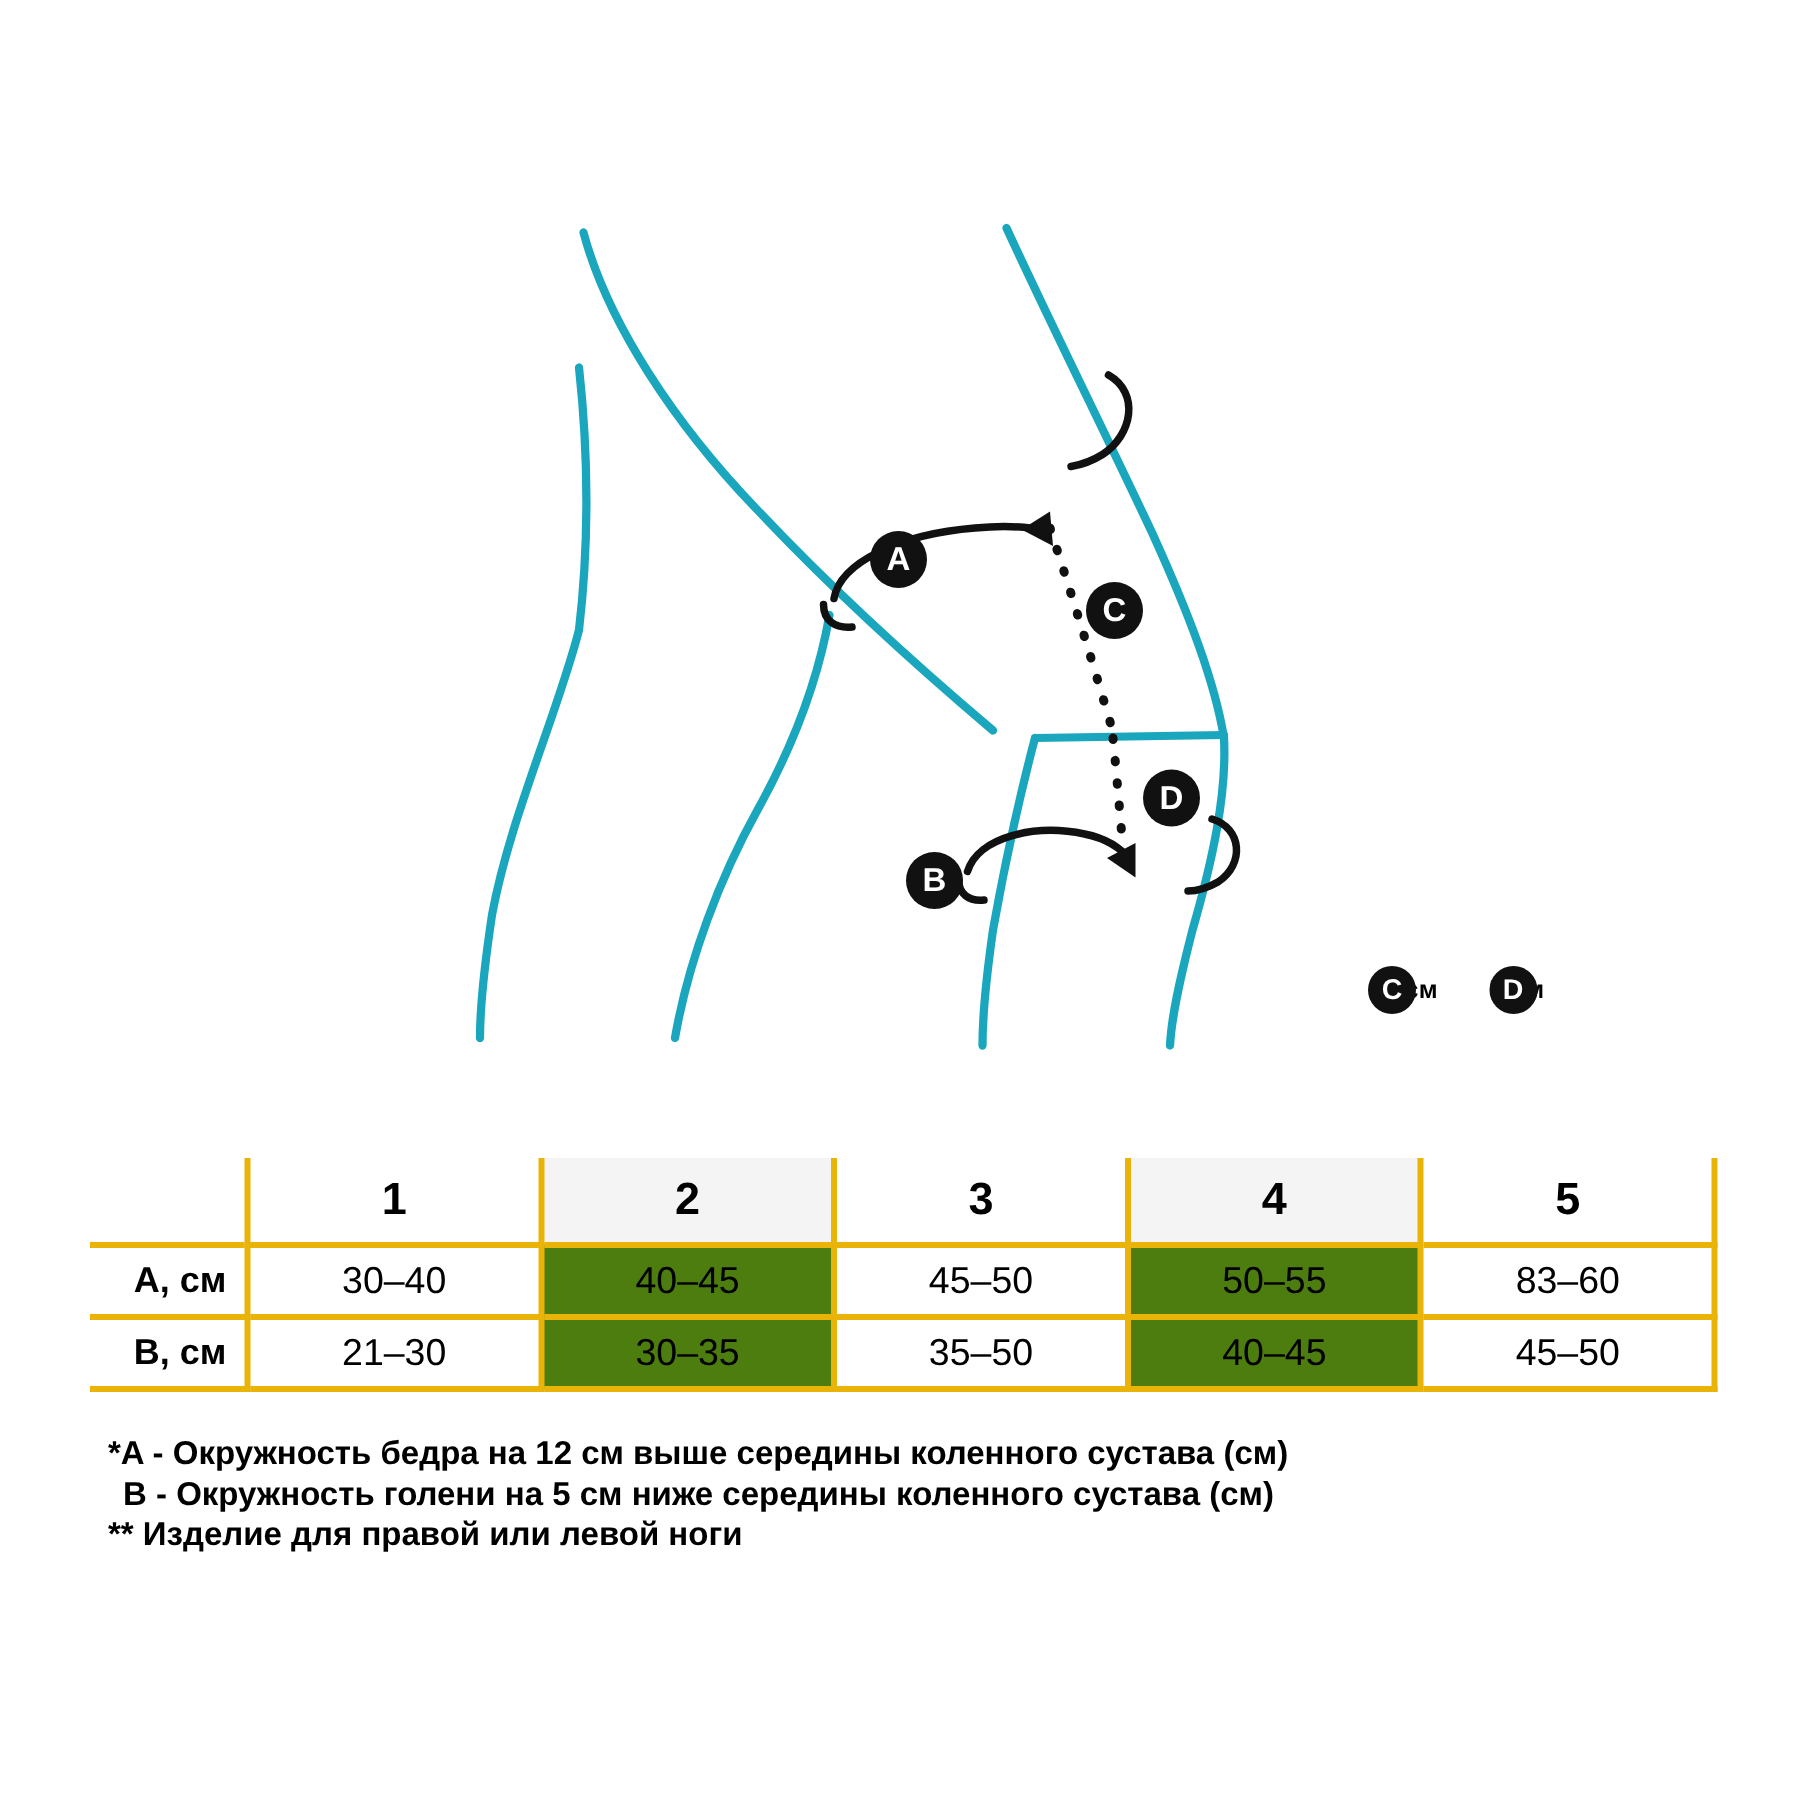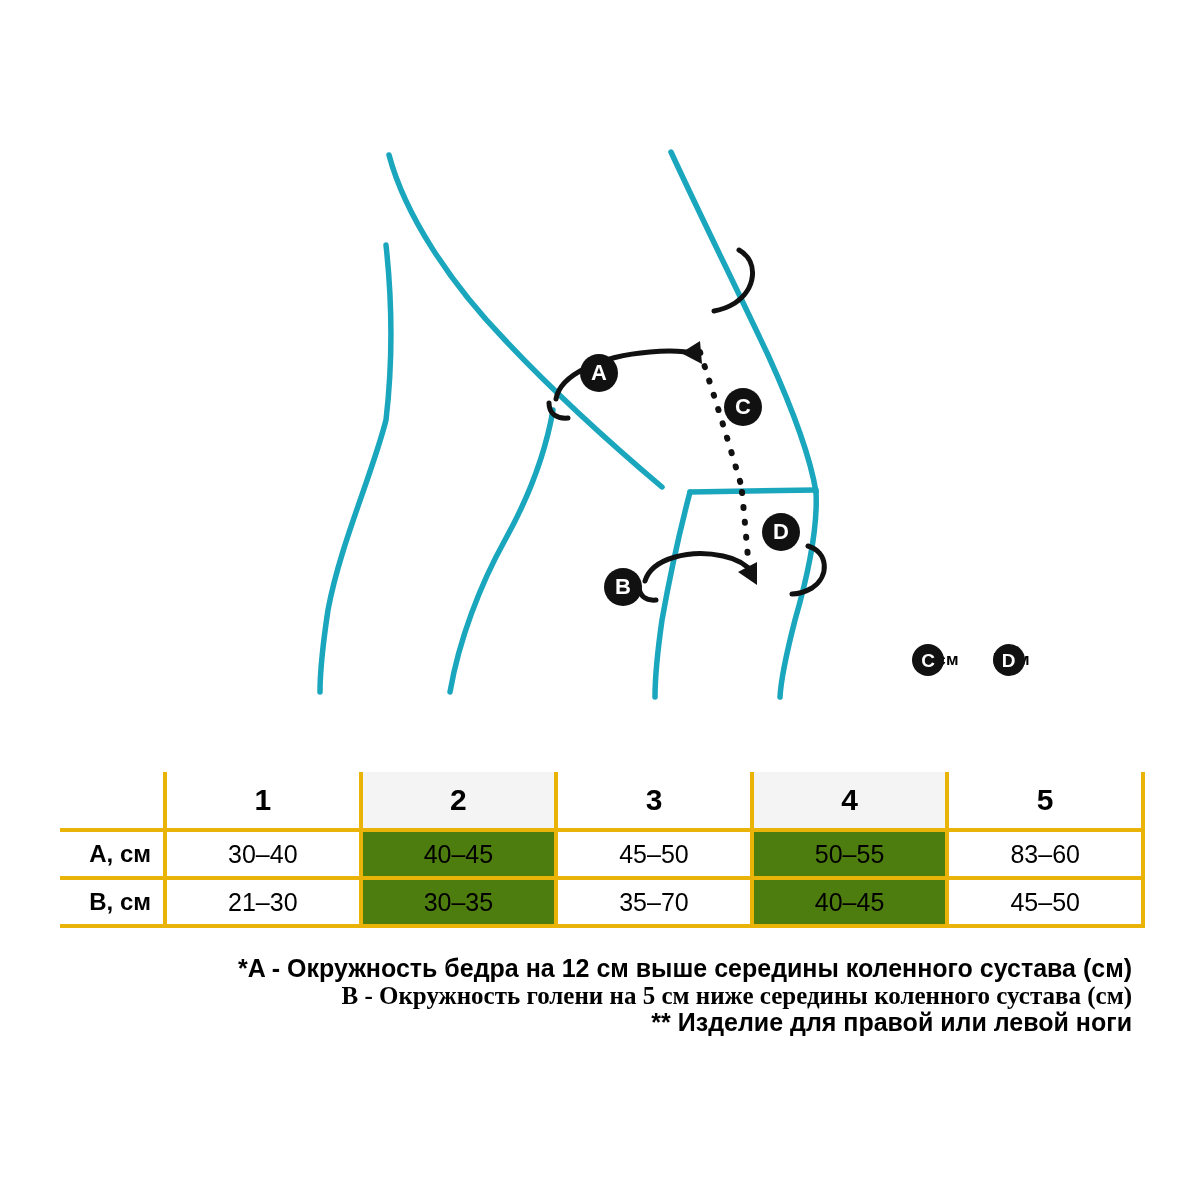--- a/index.html
+++ b/index.html
@@ -133,31 +133,29 @@
   #size-table tbody th { font-weight: bold; }
 
   
   #notes {
     position: absolute;
     left: 72px;
     top: 955px;
     width: 1060px;
   }
   #notes .note-line {
-    font-size: 25px;
+    font-size: 22px;
     font-weight: bold;
     line-height: 27px;
     white-space: nowrap;
-    text-align: right;
   }
   #notes .note-block-2 {
   }
   #notes .note-indent {
     padding-left: 10px;
-    font-family: Liberation Serif, serif;
   }
 </style>
 </head>
 <body>
 
 <div id="page">
 
   <div id="diagram">
     <svg width="1200" height="740" viewBox="0 0 1200 740">
       <g fill="none" stroke="#1aa6bd" stroke-width="5.5" stroke-linecap="round" stroke-linejoin="round">
@@ -246,21 +244,21 @@
         <td>30–40</td>
         <td class="alt">40–45</td>
         <td>45–50</td>
         <td class="alt">50–55</td>
         <td>83–60</td>
       </tr>
       <tr>
         <th>B, см</th>
         <td>21–30</td>
         <td class="alt">30–35</td>
-        <td>35–70</td>
+        <td>35–50</td>
         <td class="alt">40–45</td>
         <td>45–50</td>
       </tr>
     </tbody>
   </table>
 
   <div id="notes">
     <div class="note-line">*A - Окружность бедра на 12 см выше середины коленного сустава (см)</div>
     <div class="note-line note-indent">B - Окружность голени на 5 см ниже середины коленного сустава (см)</div>
     <div class="note-line note-block-2">** Изделие для правой или левой ноги</div>

